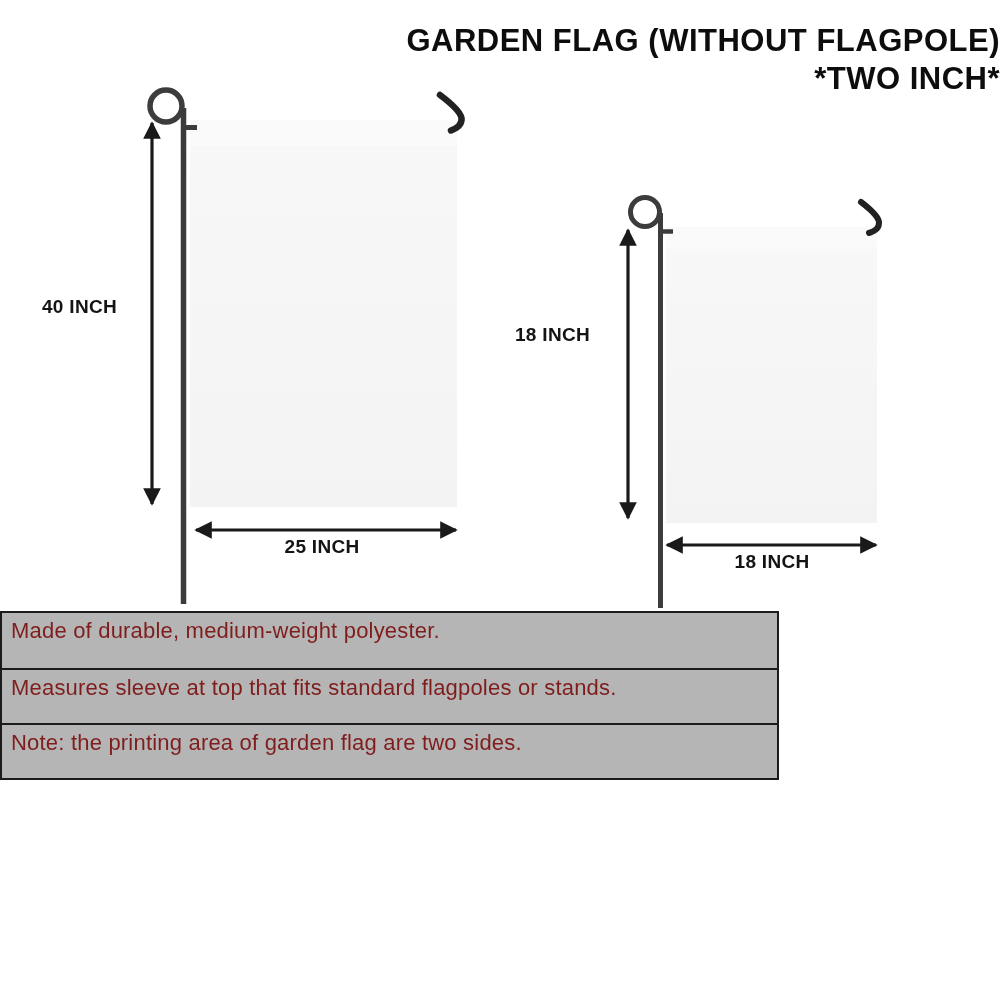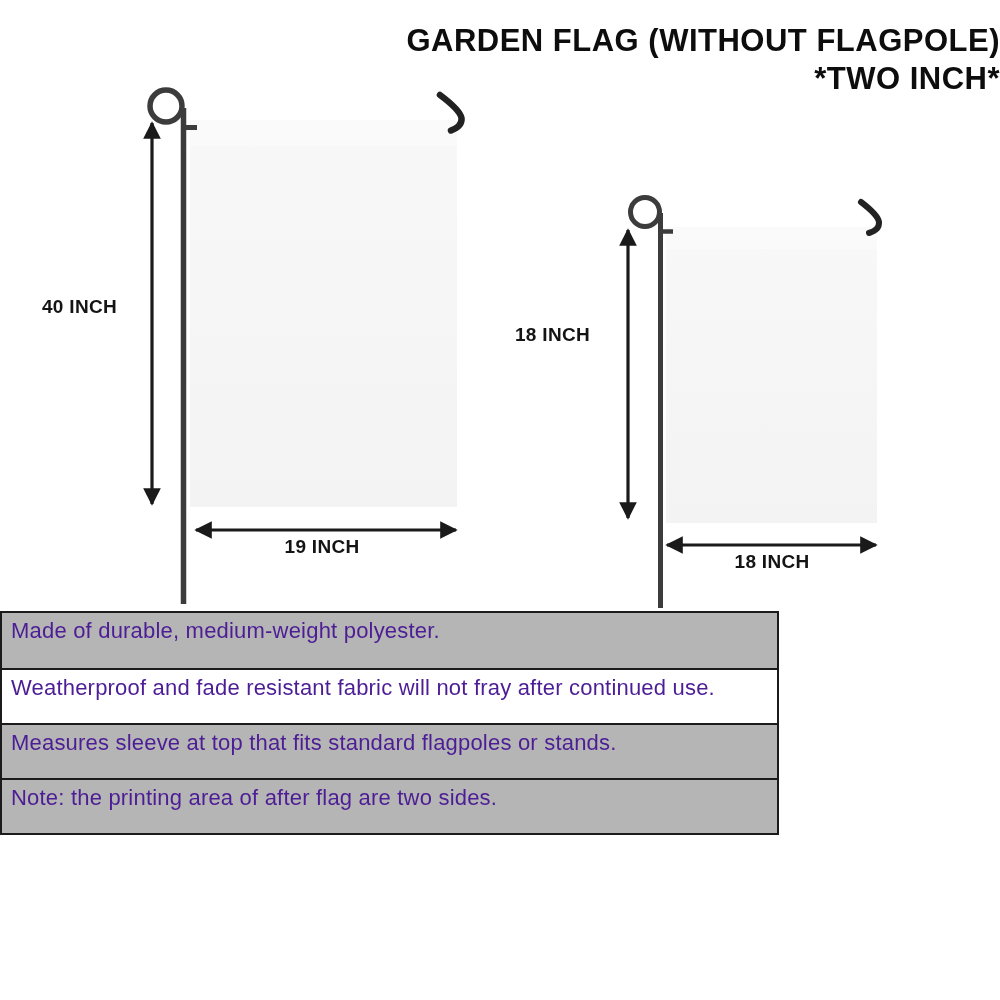--- a/index.html
+++ b/index.html
@@ -50,21 +50,21 @@
     left: 0;
     width: 779px;
     border: 2px solid #1b1b1b;
     box-sizing: border-box;
   }
   .feature-row {
     height: 55px;
     box-sizing: border-box;
     padding: 5px 8px 0 9px;
     font-size: 22px;
-    color: #4c1d95;
+    color: #7f1d1d;
     letter-spacing: 0.2px;
   }
   .feature-row + .feature-row { border-top: 2px solid #1b1b1b; }
   .feature-row.gray  { background: #b5b5b5; }
   .feature-row.white { background: #ffffff; }
 </style>
 </head>
 <body>
 
 <div class="canvas">
@@ -102,24 +102,23 @@
       <line x1="660.5" y1="213" x2="660.5" y2="608" stroke="#3c3c3c" stroke-width="5"></line>
       <line x1="660" y1="231.5" x2="673" y2="231.5" stroke="#3c3c3c" stroke-width="4.5"></line>
       <circle cx="645" cy="212" r="14.5" fill="none" stroke="#3c3c3c" stroke-width="5"></circle>
       <path d="M861,202 Q878,215 879,222 Q879.5,230 869,233" fill="none" stroke="#222222" stroke-width="6" stroke-linecap="round"></path>
       <line x1="628" y1="230" x2="628" y2="518" stroke="#1a1a1a" stroke-width="3.2" marker-start="url(#ah)" marker-end="url(#ah)"></line>
       <line x1="667" y1="545" x2="876" y2="545" stroke="#1a1a1a" stroke-width="3.2" marker-start="url(#ah)" marker-end="url(#ah)"></line>
     </g>
   </svg>
 
   <div class="dim-label right-align" style="left:42px; top:296px; width:100px;">40 INCH</div>
-  <div class="dim-label center-align" style="left:242px; top:536px; width:160px;">19 INCH</div>
+  <div class="dim-label center-align" style="left:242px; top:536px; width:160px;">25 INCH</div>
   <div class="dim-label right-align" style="left:515px; top:324px; width:100px;">18 INCH</div>
   <div class="dim-label center-align" style="left:692px; top:551px; width:160px;">18 INCH</div>
 
   <div class="features-table">
     <div class="feature-row gray">Made of durable, medium-weight polyester.</div>
-    <div class="feature-row white">Weatherproof and fade resistant fabric will not fray after continued use.</div>
     <div class="feature-row gray">Measures sleeve at top that fits standard flagpoles or stands.</div>
-    <div class="feature-row gray">Note: the printing area of after flag are two sides.</div>
+    <div class="feature-row gray">Note: the printing area of garden flag are two sides.</div>
   </div>
 
 </div>
 
 </body></html>

